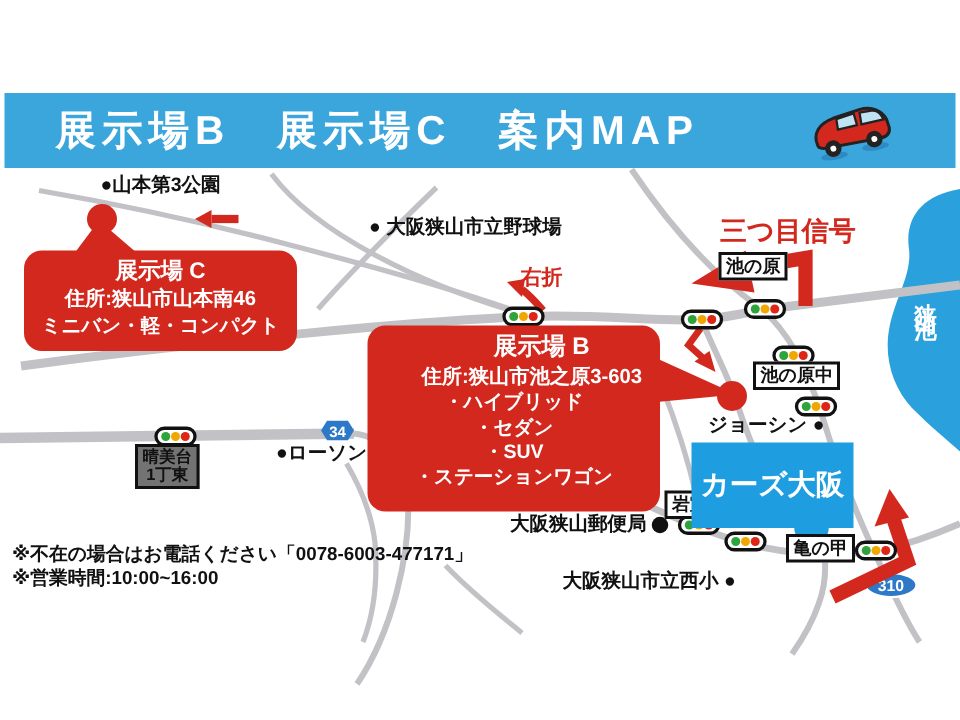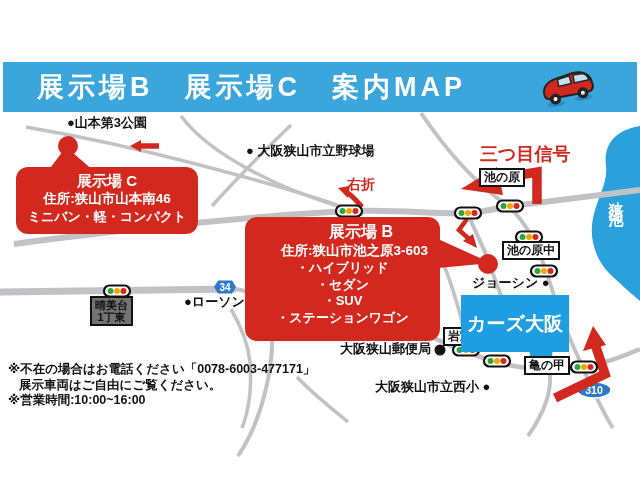--- a/index.html
+++ b/index.html
@@ -174,17 +174,16 @@
     <div>晴美台</div>
     <div>1丁東</div>
   </div>
 
   <div id="cars-osaka-box">カーズ大阪</div>
 
   <div id="lake-label">狭山池</div>
 
   <div id="notes">
     <div>※不在の場合はお電話ください「0078-6003-477171」</div>
-    <div class="indent">展示車両はご自由にご覧ください。</div>
     <div>※営業時間:10:00~16:00</div>
   </div>
 
 </div>
 
 </body></html>

